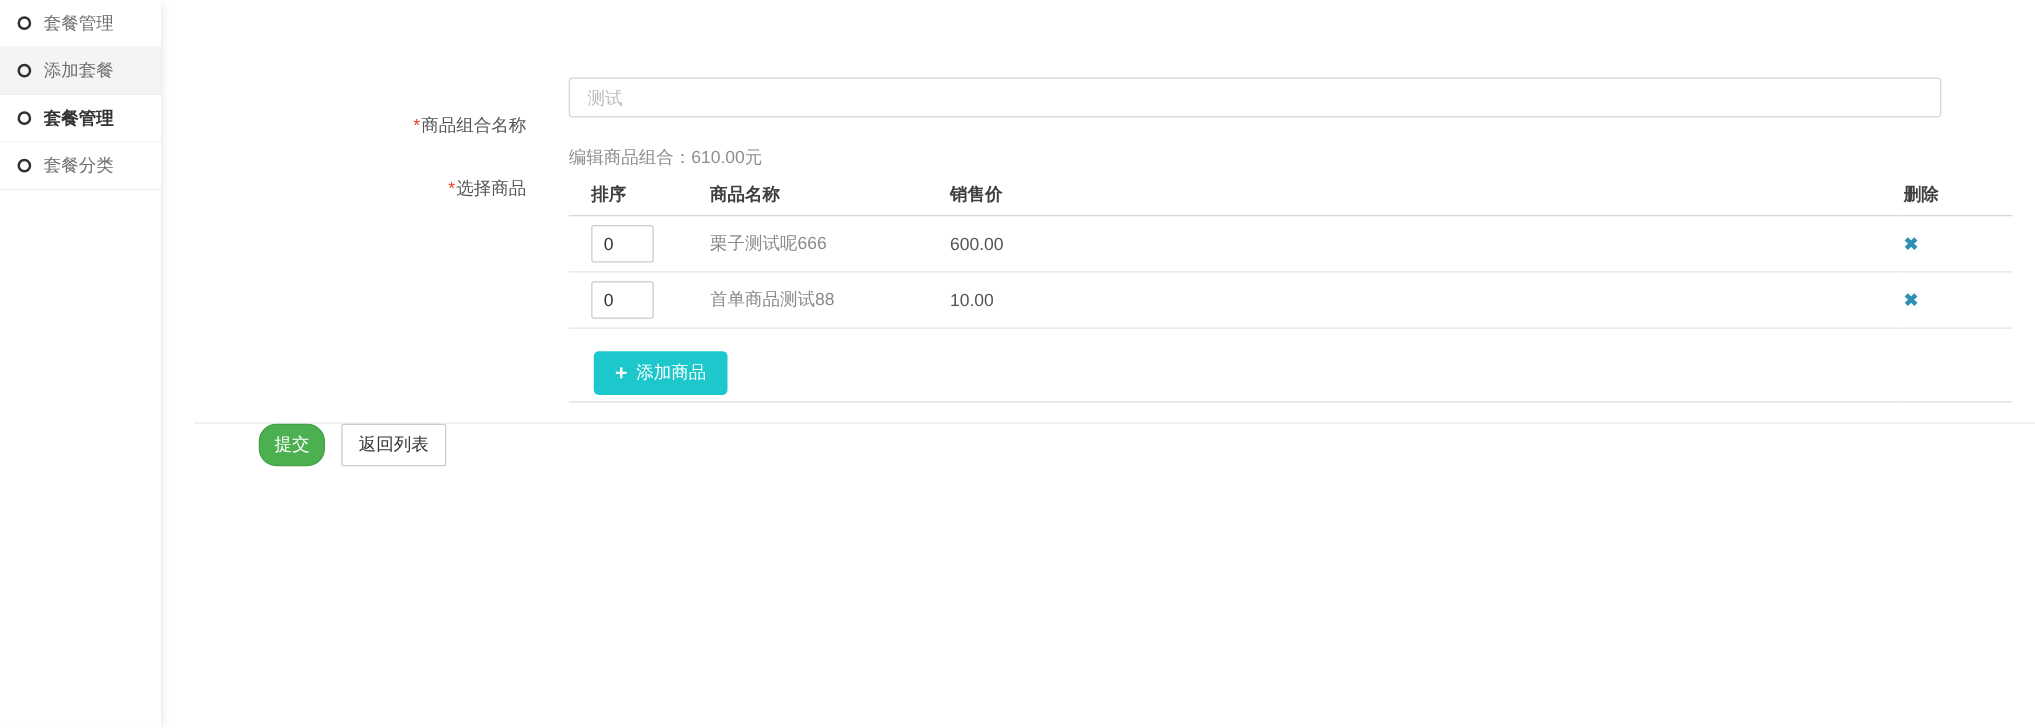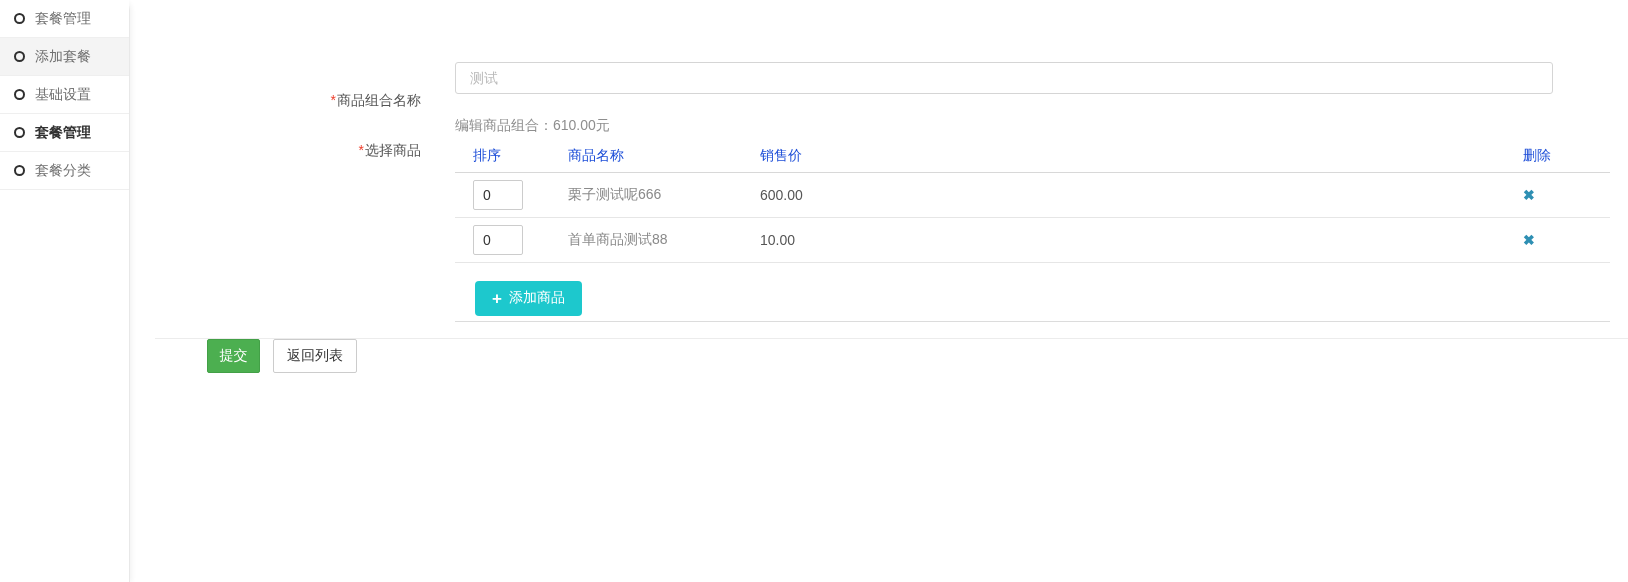--- a/index.html
+++ b/index.html
@@ -88,21 +88,21 @@
   }
   .goods-table col.c1 { width: 113px; }
   .goods-table col.c2 { width: 192px; }
   .goods-table col.c3 { width: 763px; }
   .goods-table col.c4 { width: 87px; }
   .goods-table th, .goods-table td {
     text-align: left; vertical-align: middle;
     font-size: 14px; padding: 0;
   }
   .goods-table thead tr { height: 32px; border-bottom: 1px solid #d8d8d8; }
-  .goods-table th { color: #1d4ed8; font-weight: normal; }
+  .goods-table th { color: #404040; font-weight: bold; }
   .goods-table th.first, .goods-table td.first { padding-left: 18px; }
   tr.goods-row { height: 45px; border-bottom: 1px solid #e6e6e6; }
   tr.goods-row td.name  { color: #8a8a8a; }
   tr.goods-row td.price { color: #555555; }
   .sort-input {
     width: 50px; height: 30px;
     border: 1px solid #cccccc; border-radius: 2px;
     padding-left: 9px; font-size: 14px; color: #333;
     outline: none;
     font-family: "Liberation Sans", "DejaVu Sans", sans-serif;
@@ -124,21 +124,21 @@
   .add-btn .plus { font-size: 17px; font-weight: bold; line-height: 1; }
 
   
   .footer-divider {
     position: absolute; left: 10px; right: 0; top: 338px;
     border-top: 1px solid #ececec;
   }
   .submit-btn {
     position: absolute; left: 62px; top: 339px;
     width: 53px; height: 34px;
-    background: #4caf50; border: 1px solid #43a047; border-radius: 2px;
+    background: #4caf50; border: 1px solid #43a047; border-radius: 14px;
     color: #ffffff; font-size: 14px; cursor: pointer;
     font-family: "Liberation Sans", "DejaVu Sans", sans-serif;
   }
   .back-btn {
     position: absolute; left: 128px; top: 339px;
     width: 84px; height: 34px;
     background: #ffffff; border: 1px solid #cccccc; border-radius: 2px;
     color: #333333; font-size: 14px; cursor: pointer;
     font-family: "Liberation Sans", "DejaVu Sans", sans-serif;
   }
@@ -147,24 +147,20 @@
 <body>
 
 <nav class="sidebar">
   <div class="side-item">
     <span class="ring"></span>
     <span>套餐管理</span>
   </div>
   <div class="side-item hovered">
     <span class="ring"></span>
     <span>添加套餐</span>
-  </div>
-  <div class="side-item">
-    <span class="ring"></span>
-    <span>基础设置</span>
   </div>
   <div class="side-item active">
     <span class="ring"></span>
     <span>套餐管理</span>
   </div>
   <div class="side-item">
     <span class="ring"></span>
     <span>套餐分类</span>
   </div>
 </nav>

